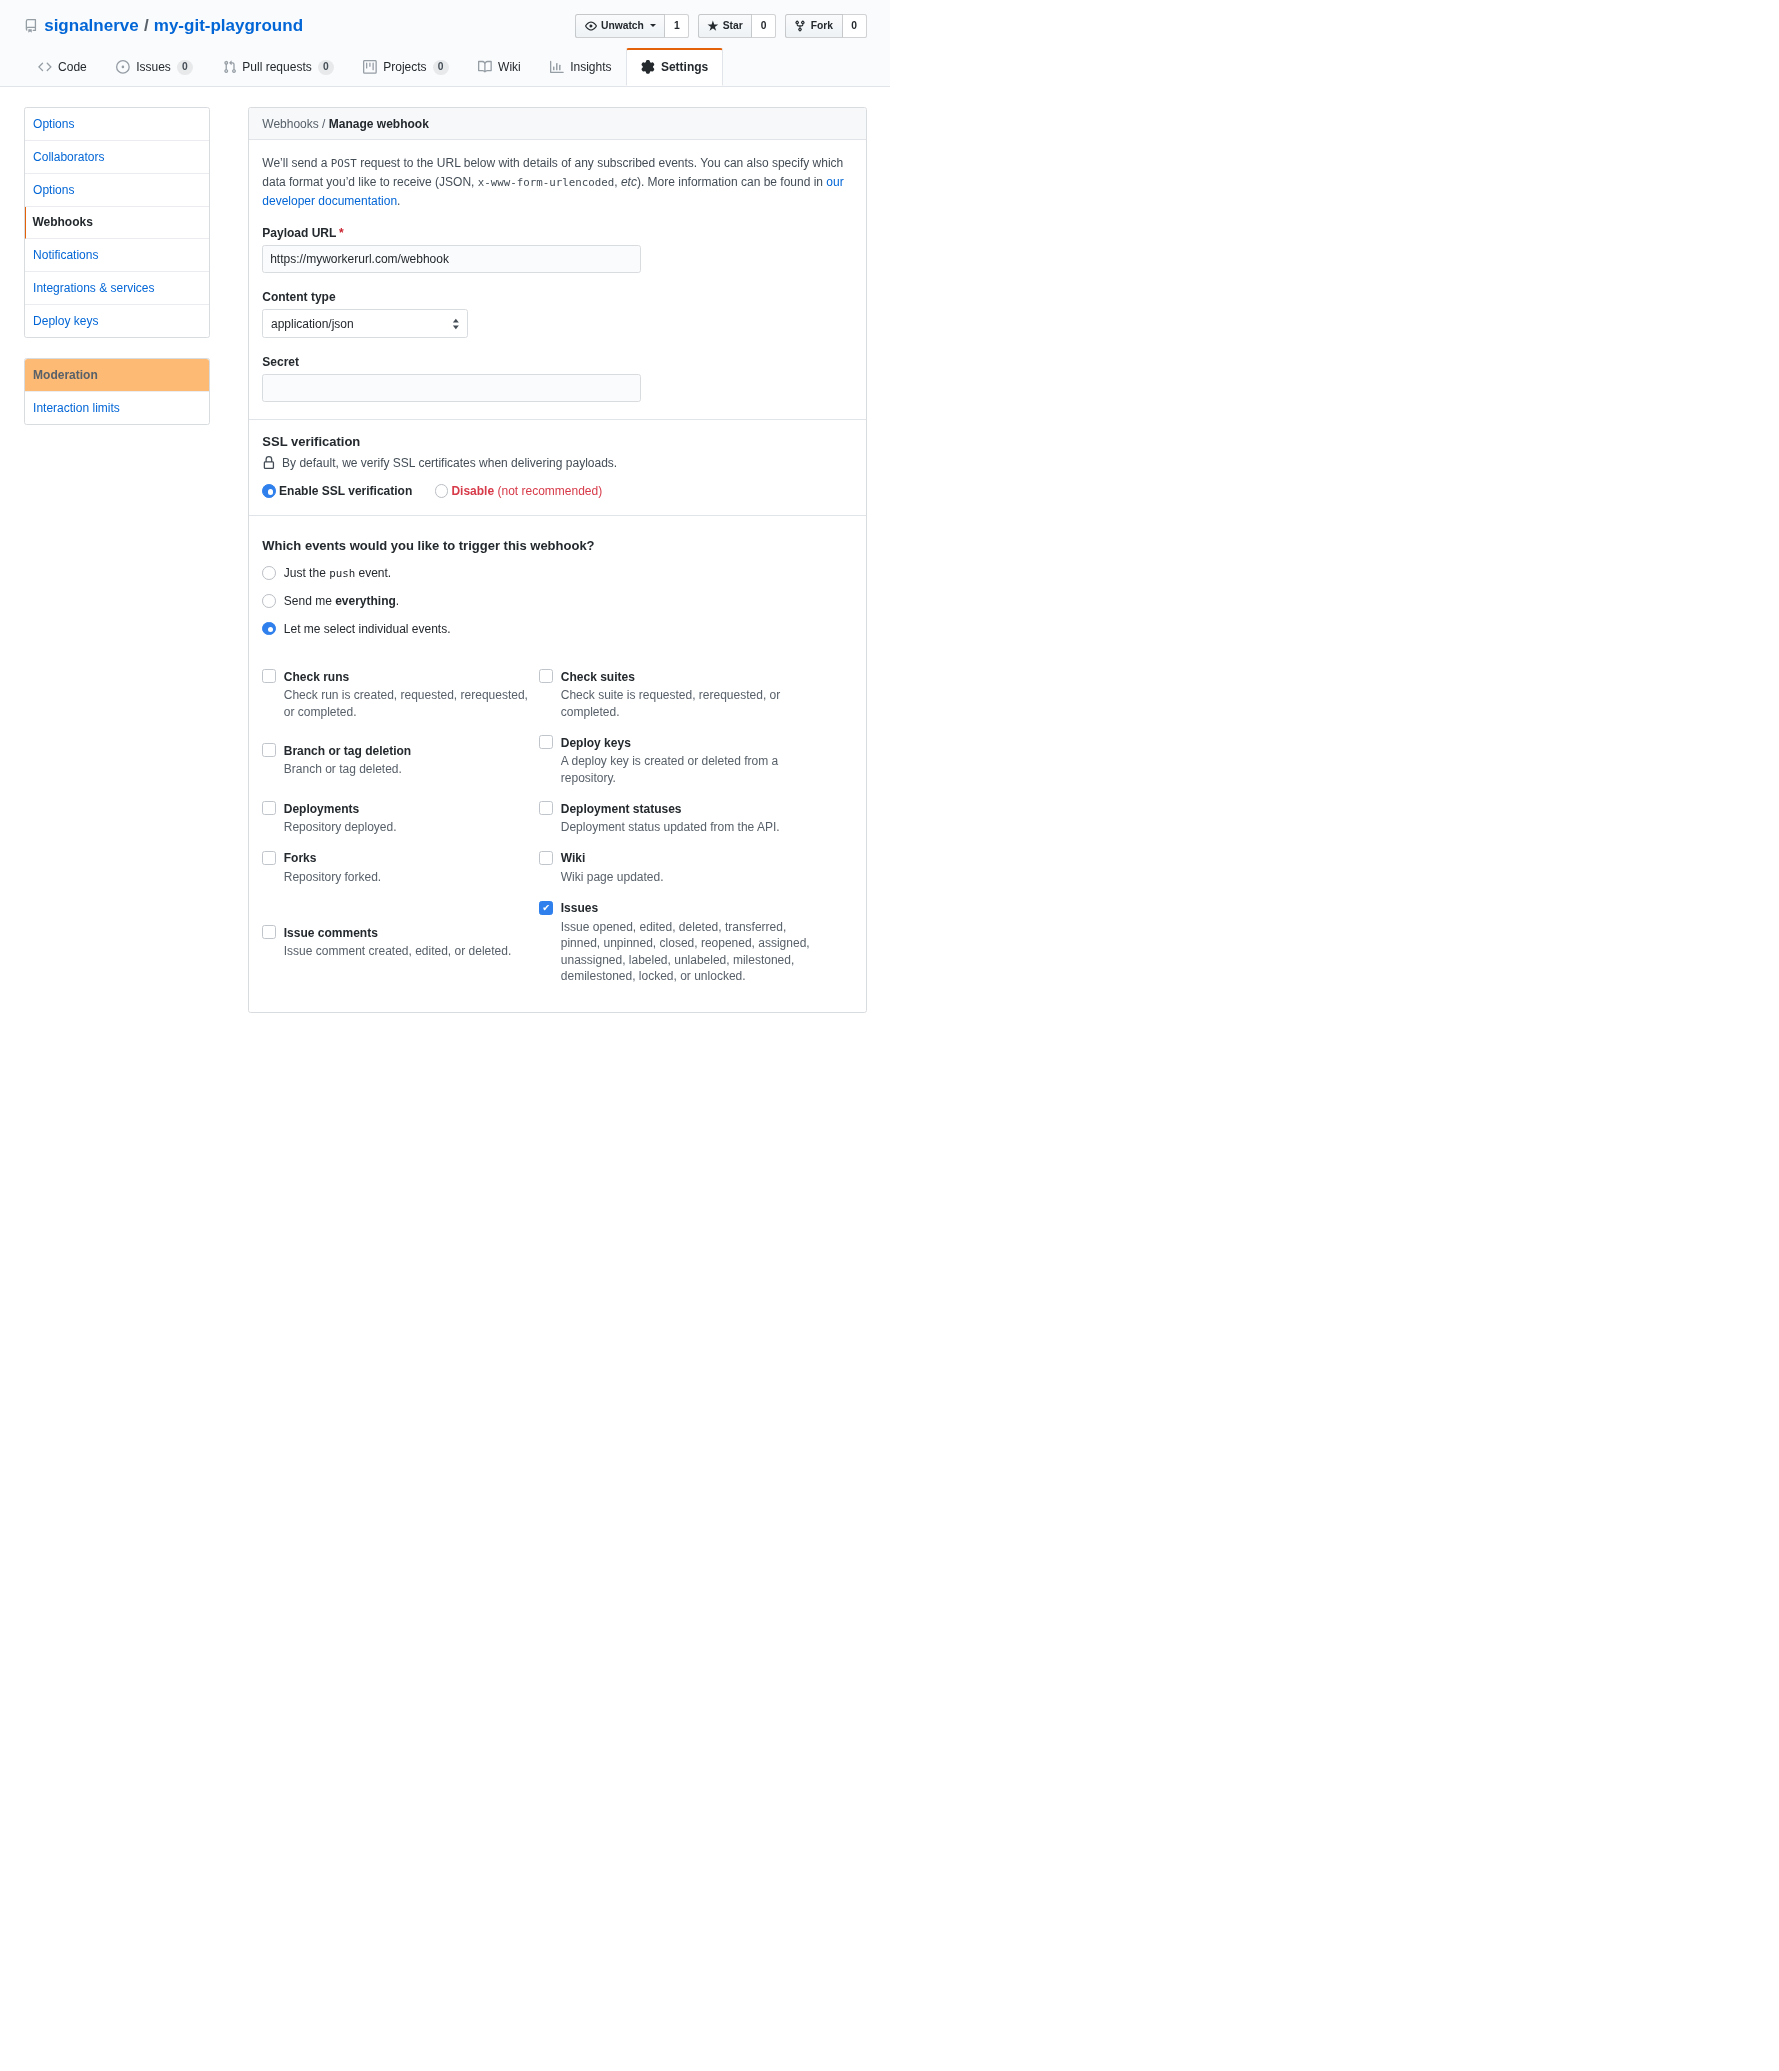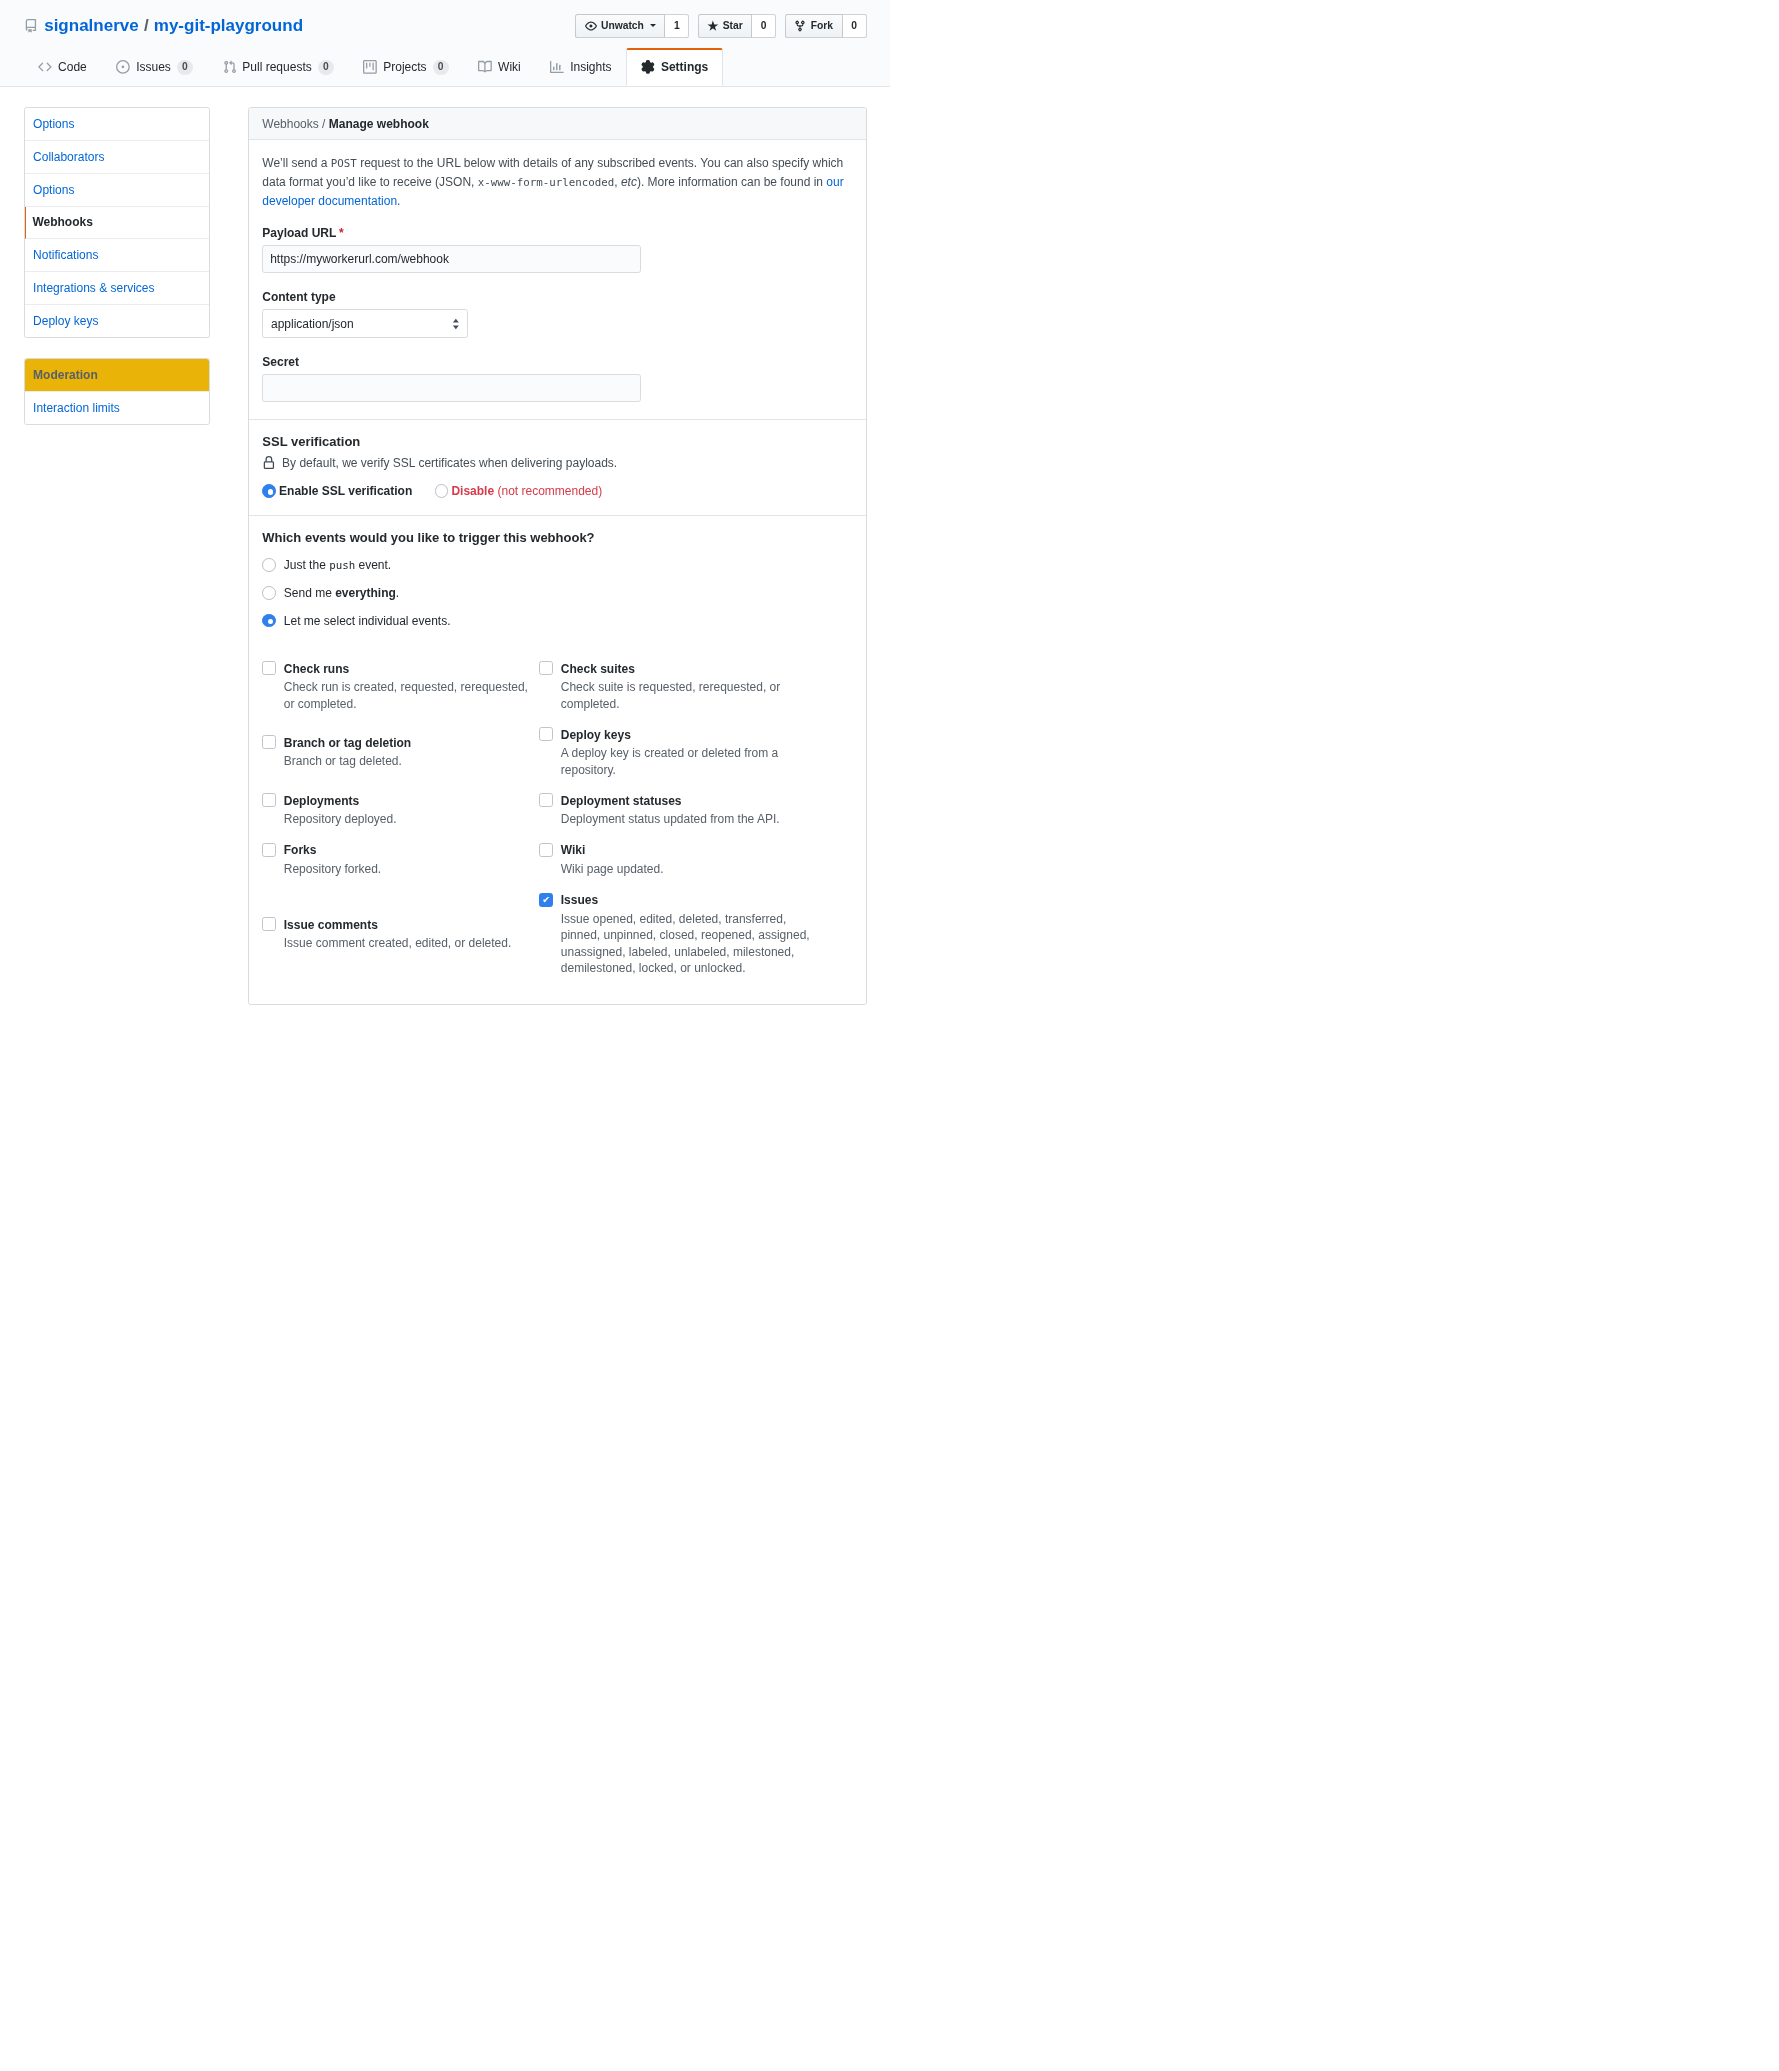--- a/index.html
+++ b/index.html
@@ -37,21 +37,21 @@
 
   
   .main { display:flex; align-items:flex-start; padding-top:20.6px; }
   .sidebar { width:186px; flex:none; }
   .menu { background:#fff; border:0.9px solid #d9dcdf; border-radius:2.6px; }
   .menu + .menu { margin-top:20.6px; }
   .menu-item { display:block; padding:6.9px 8.6px; color:#0366d6; border-bottom:0.9px solid #eaecef;
     cursor:pointer; line-height:18px; }
   .menu .menu-item:last-child { border-bottom:0; }
   .menu-item.active { font-weight:700; color:#24292e; border-left:1.7px solid #e36209; padding-left:6.9px; cursor:default; }
-  .menu-heading { padding:6.9px 8.6px; font-weight:700; color:#586069; background:#eab308;
+  .menu-heading { padding:6.9px 8.6px; font-weight:700; color:#586069; background:#fdba74;
     border-bottom:0.9px solid #eaecef; border-radius:2.6px 2.6px 0 0; line-height:18px; }
 
   .panel { flex:1; margin-left:38px; border:0.9px solid #d9dcdf; border-radius:2.6px; background:#fff; }
   .panel-header { padding:8.6px 13.8px; background:#f6f8fa; border-bottom:0.9px solid #e1e4e8;
     border-radius:2.6px 2.6px 0 0; color:#586069; }
   .panel-header b { color:#24292e; font-weight:700; }
   .panel-section { padding:13.8px; }
   .divider { border:0; border-top:0.9px solid #e1e4e8; }
 
   .description { color:#444d56; line-height:1.55; margin-bottom:15.5px; }
@@ -73,21 +73,21 @@
   .radio-option { display:flex; align-items:center; gap:3px; cursor:pointer; }
   .radio { width:13.8px; height:13.8px; border-radius:50%; border:0.9px solid #b9bec4; background:#fff;
     position:relative; flex:none; }
   .radio.checked { background:#2f80ed; border-color:#2f80ed; }
   .radio.checked::after { content:""; position:absolute; left:4.3px; top:4.3px; width:5.2px; height:5.2px;
     border-radius:50%; background:#fff; }
   .bold { font-weight:700; }
   .red { color:#d73a49; }
 
   .stack-radio { display:flex; align-items:center; gap:7.7px; margin-bottom:13.8px; cursor:pointer; }
-  .events-heading { margin-bottom:13px; }
+  .events-heading { margin-bottom:13px;margin-top:8px; }
   .events-grid { margin-top:32px; }
   .events-row { display:flex; align-items:center; margin-bottom:13.8px; }
   .event-cell { display:flex; align-items:flex-start; gap:7.7px; cursor:pointer; }
   .event-cell.left { width:277px; flex:none; }
   .event-cell.right { flex:1; }
   .checkbox { width:13.8px; height:13.8px; border:0.9px solid #bfc5cb; border-radius:2.6px; background:#fff;
     flex:none; margin-top:1.7px; display:flex; align-items:center; justify-content:center; }
   .checkbox .checkmark { display:none; color:#fff; font-size:9.5px; line-height:1; }
   .checkbox.checked { background:#2f80ed; border-color:#2f80ed; }
   .checkbox.checked .checkmark { display:block; }

